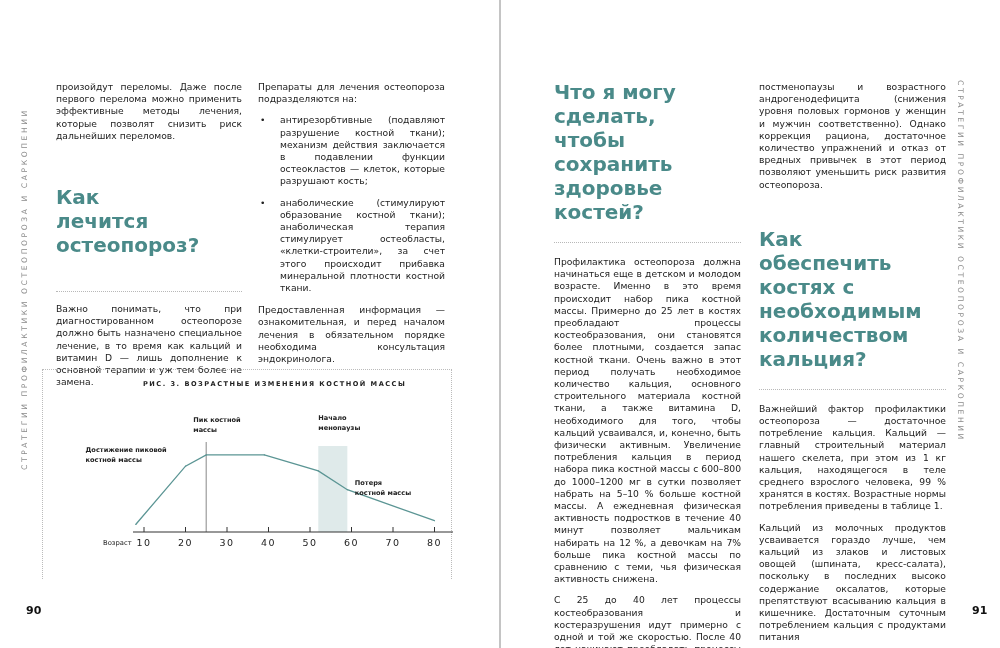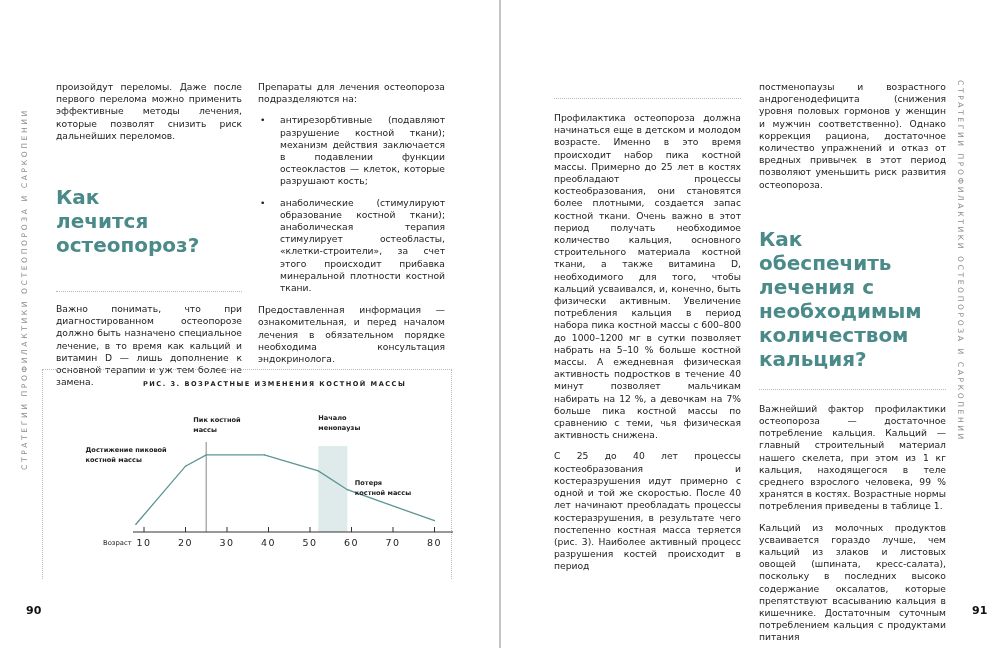--- a/index.html
+++ b/index.html
@@ -97,28 +97,29 @@
     </div>
 
     <div class="page-number" style="left:20px; top:604px;">90</div>
   </div>
 
   <div class="gutter"></div>
 
   <div class="page page-right"></div>
 
   <div class="col" style="left:554px; top:80px; width:187px;">
+    <div class="heading" style="width:170px;">Что я могу сделать, чтобы сохранить здоровье костей?</div>
     <div class="divider" style="margin-top:18px; margin-bottom:13px; width:187px;"></div>
     <p>Профилактика остеопороза должна начинаться еще в детском и молодом возрасте. Именно в это время происходит набор пика костной массы. Примерно до 25 лет в костях преобладают процессы костеобразования, они становятся более плотными, создается запас костной ткани. Очень важно в этот период получать необходимое количество кальция, основного строительного материала костной ткани, а также витамина D, необходимого для того, чтобы кальций усваивался, и, конечно, быть физически активным. Увеличение потребления кальция в период набора пика костной массы с 600–800 до 1000–1200 мг в сутки позволяет набрать на 5–10 % больше костной массы. А ежедневная физическая активность подростков в течение 40 минут позволяет мальчикам набирать на 12 %, а девочкам на 7% больше пика костной массы по сравнению с теми, чья физическая активность снижена.</p>
     <p>С 25 до 40 лет процессы костеобразования и костеразрушения идут примерно с одной и той же скоростью. После 40 лет начинают преобладать процессы костеразрушения, в результате чего постепенно костная масса теряется (рис. 3). Наиболее активный процесс разрушения костей происходит в период</p>
   </div>
 
   <div class="col" style="left:759px; top:81px; width:187px;">
     <p>постменопаузы и возрастного андрогенодефицита (снижения уровня половых гормонов у женщин и мужчин соответственно). Однако коррекция рациона, достаточное количество упражнений и отказ от вредных привычек в этот период позволяют уменьшить риск развития остеопороза.</p>
-    <div class="heading" style="margin-top:36px; width:170px;">Как обеспечить лечения с необходимым количеством кальция?</div>
+    <div class="heading" style="margin-top:36px; width:170px;">Как обеспечить костях с необходимым количеством кальция?</div>
     <div class="divider" style="margin-top:18px; margin-bottom:13px; width:187px;"></div>
     <p>Важнейший фактор профилактики остеопороза — достаточное потребление кальция. Кальций — главный строительный материал нашего скелета, при этом из 1 кг кальция, находящегося в теле среднего взрослого человека, 99 % хранятся в костях. Возрастные нормы потребления приведены в таблице 1.</p>
     <p>Кальций из молочных продуктов усваивается гораздо лучше, чем кальций из злаков и листовых овощей (шпината, кресс-салата), поскольку в последних высоко содержание оксалатов, которые препятствуют всасыванию кальция в кишечнике. Достаточным суточным потреблением кальция с продуктами питания</p>
   </div>
 
   <div class="running-head rh-right">Стратегии профилактики остеопороза и саркопении</div>
 
   <div class="page-number" style="left:966px; top:604px;">91</div>
 </div>
 

